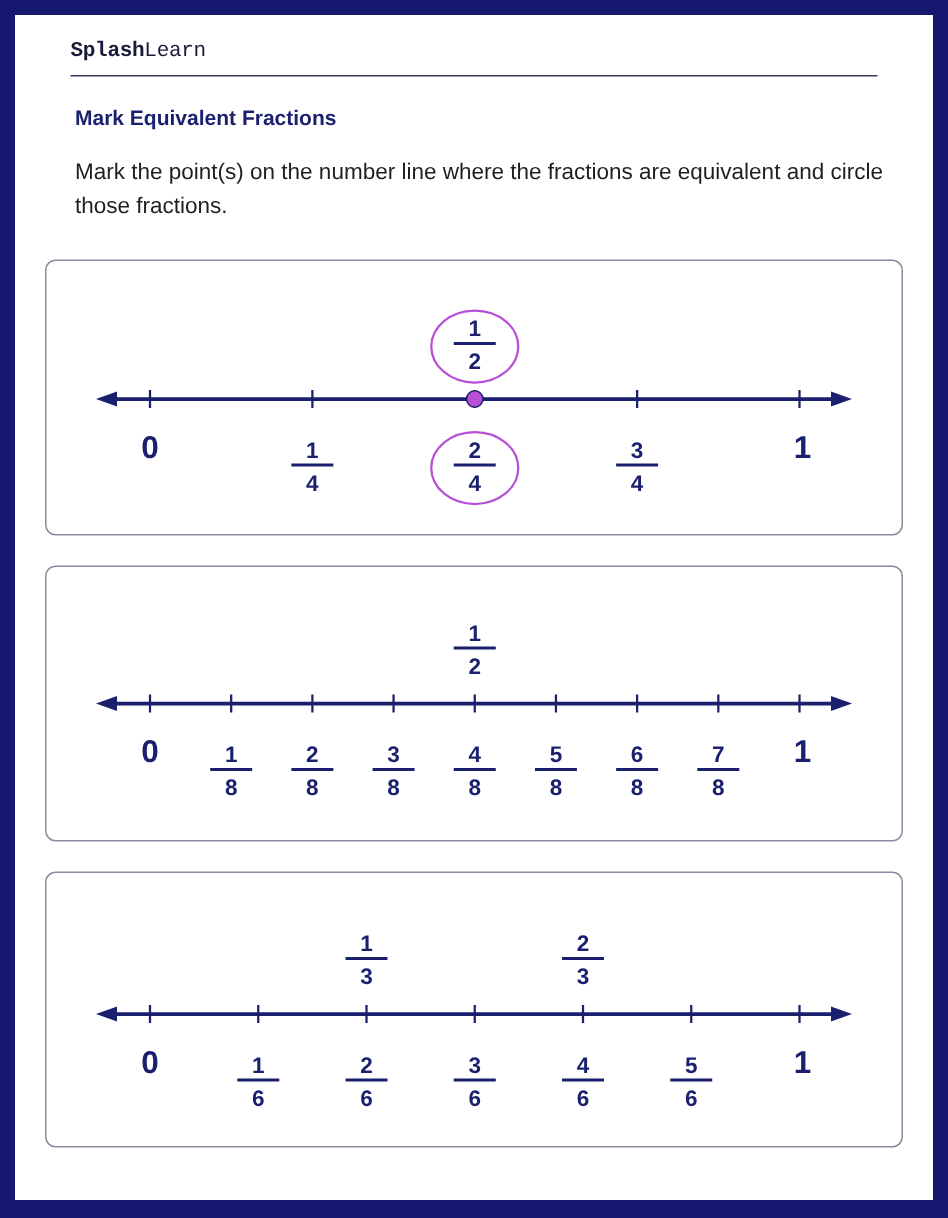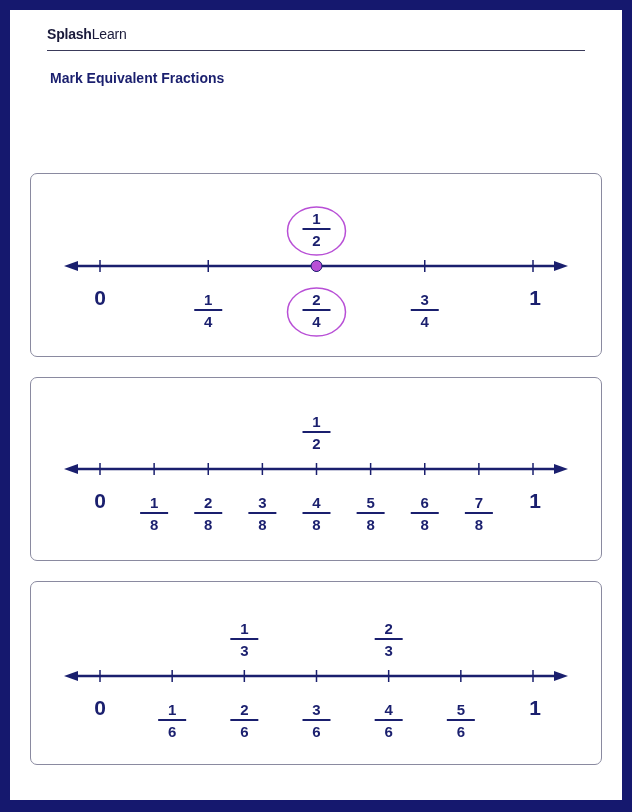--- a/index.html
+++ b/index.html
@@ -1,33 +1,34 @@
 <!DOCTYPE html>
 <html><head>
 <meta charset="utf-8">
 <style>
   html,body{margin:0;padding:0;}
   body{width:632px;height:812px;background:#15186e;position:relative;overflow:hidden;font-family:"Liberation Sans",sans-serif;}
   .page{position:absolute;left:10px;top:10px;width:612px;height:790px;background:#ffffff;}
-  .brand{position:absolute;left:37px;top:16px;font-size:14px;color:#1a1a3a;letter-spacing:-0.2px;}
+  .brand{position:absolute;left:37px;top:16px;font-size:14px;color:#1a1a3a;letter-spacing:-0.2px;font-family:Liberation Mono, monospace;}
   .brand b{font-weight:700;}
   .rule{position:absolute;left:37px;top:40px;width:538px;height:1px;background:#3a3a5a;}
   .title{position:absolute;left:40px;top:60px;font-size:14px;font-weight:700;color:#1a1f6e;}
   .instr{position:absolute;left:40px;top:93px;width:540px;font-size:15px;line-height:23px;color:#1f1f1f;}
   .panel{position:absolute;left:20px;width:570px;border:1.3px solid #8a8aa0;border-radius:7px;background:#fff;}
   svg{position:absolute;left:0;top:0;}
   .frac text{font-family:"Liberation Sans",sans-serif;font-weight:700;}
 </style>
 </head>
 <body>
 
 <div class="page">
   <div class="brand"><b>Splash</b><span>Learn</span></div>
   <div class="rule"></div>
   <div class="title">Mark Equivalent Fractions</div>
+  <div class="instr">Mark the point(s) on the number line where the fractions are equivalent and circle those fractions.</div>
 </div>
 
 <div class="panel" style="left:30px;top:173px;height:182px;"></div>
 <div class="panel" style="left:30px;top:377px;height:182px;"></div>
 <div class="panel" style="left:30px;top:581px;height:182px;"></div>
 
 <svg id="lines" width="632" height="812">
     <g>
       <line x1="70" x2="560" y1="266" y2="266" stroke="#1a1f6e" stroke-width="2.5"></line>
       <polygon points="64,266 78,261 78,271" fill="#1a1f6e"></polygon>

